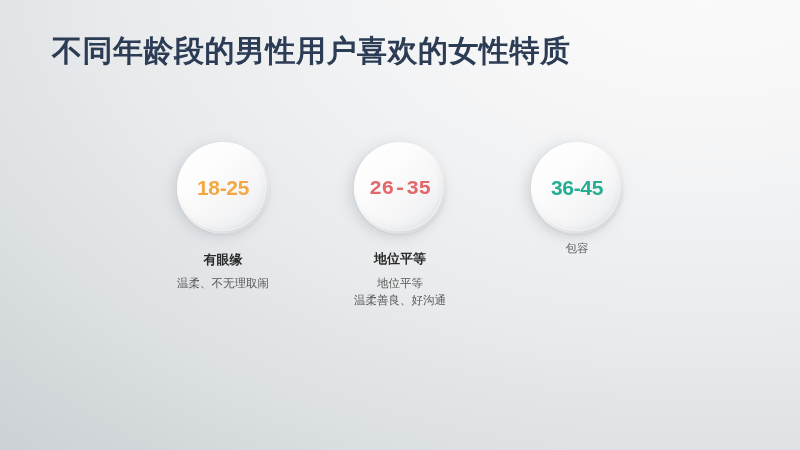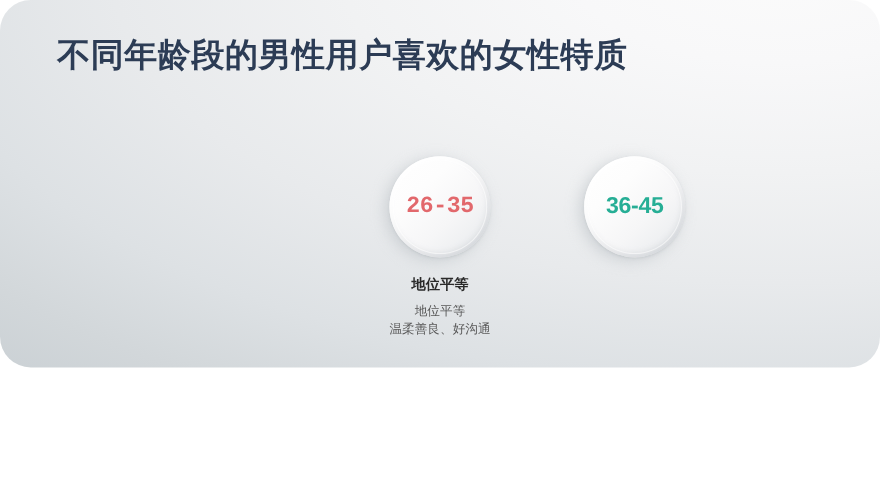--- a/index.html
+++ b/index.html
@@ -9,32 +9,31 @@
   body {
     width: 800px;
     height: 450px;
     overflow: hidden;
     font-family: "Liberation Sans", "DejaVu Sans", sans-serif;
   }
 
   #slide {
     position: relative;
     width: 800px;
-    height: 334px;
+    height: 450px;
     background:
       radial-gradient(130% 150% at 88% -10%,
         #fbfbfb 0%,
         #f8f8f9 18%,
         #f1f2f3 38%,
         #e8eaec 58%,
         #dde1e4 76%,
         #d2d7da 90%,
         #cbd1d5 100%);
     overflow: hidden;
-    border-radius: 28px;
   }
 
   
   #title {
     position: absolute;
     left: 52px;
     top: 33px;
     font-size: 30px;
     font-weight: bold;
     letter-spacing: 0.5px;
@@ -137,20 +136,33 @@
 </style>
 </head>
 <body>
 
 <div id="slide">
 
   <div id="title">不同年龄段的男性用户喜欢的女性特质</div>
 
   <div id="groups">
 
+    <div class="group" style="left:223px;">
+      <div class="circle-wrap">
+        <div class="circle-shadow"></div>
+        <div class="circle">
+          <div class="circle-rim"></div>
+          <div class="age-label" style="color:#f4a843;">18-25</div>
+        </div>
+      </div>
+      <div class="trait">有眼缘</div>
+      <div class="detail">
+        <span>温柔、不无理取闹</span>
+      </div>
+    </div>
 
     <div class="group" style="left:400px;font-family:Liberation Mono, monospace;">
       <div class="circle-wrap">
         <div class="circle-shadow"></div>
         <div class="circle">
           <div class="circle-rim"></div>
           <div class="age-label" style="color:#e2686c;">26-35</div>
         </div>
       </div>
       <div class="trait">地位平等</div>
@@ -161,16 +173,19 @@
     </div>
 
     <div class="group" style="left:577px;">
       <div class="circle-wrap">
         <div class="circle-shadow"></div>
         <div class="circle">
           <div class="circle-rim"></div>
           <div class="age-label" style="color:#26ae95;">36-45</div>
         </div>
       </div>
+      <div class="detail">
+        <span>包容</span>
+      </div>
     </div>
 
   </div>
 </div>
 
 </body></html>

